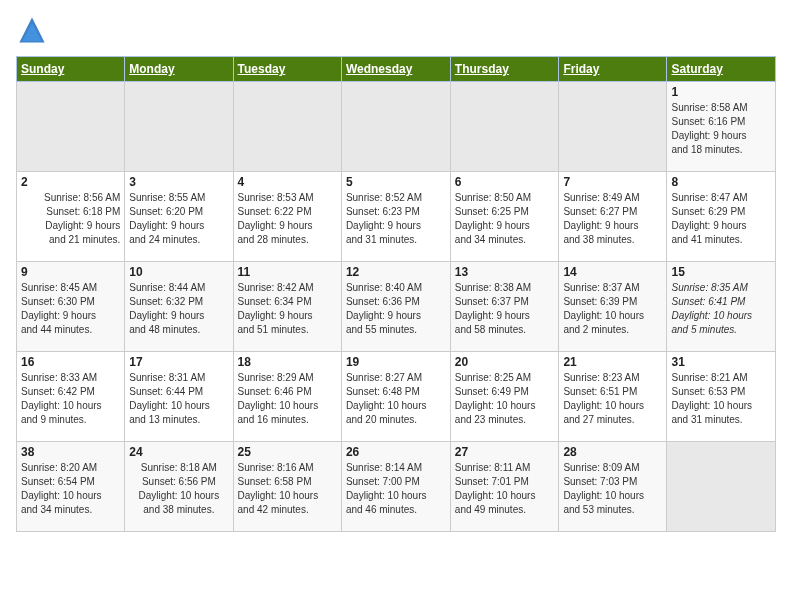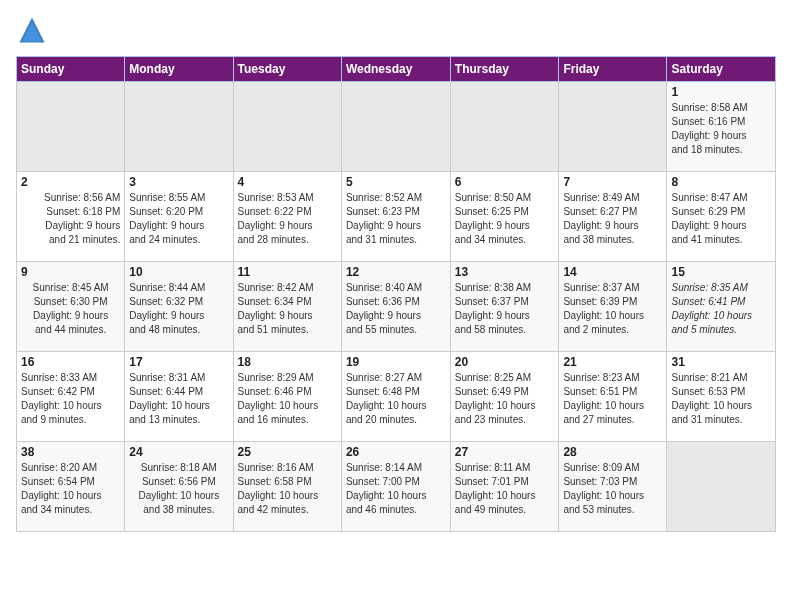--- a/index.html
+++ b/index.html
@@ -43,27 +43,28 @@
     .subtitle {
       font-size: 15px;
       color: #555;
     }
     .calendar {
       width: 100%;
       border-collapse: collapse;
       font-size: 10.5px;
     }
     .calendar thead th {
-      background: #701a75;
+      background: #4d7c0f;
       color: #fff;
       padding: 5px 4px;
       text-align: left;
       font-size: 12px;
       font-weight: bold;
       border: 1px solid #aac4e8;
+      text-decoration: underline;
     }
     .calendar tbody td {
       vertical-align: top;
       border: 1px solid #ccc;
       padding: 3px 4px;
       width: 110px;
       min-height: 80px;
       height: 90px;
       background: #fff;
     }
@@ -186,21 +187,21 @@
           <span class="day-number">8</span>
           <div class="day-info" style="white-space: pre-line;">Sunrise: 8:47 AM
 Sunset: 6:29 PM
 Daylight: 9 hours
 and 41 minutes.</div>
         </td>
       </tr>
       <tr>
         <td>
           <span class="day-number">9</span>
-          <div class="day-info" style="white-space: pre-line; text-align: center;">Sunrise: 8:45 AM
+          <div class="day-info" style="white-space: pre-line;">Sunrise: 8:45 AM
 Sunset: 6:30 PM
 Daylight: 9 hours
 and 44 minutes.</div>
         </td>
         <td>
           <span class="day-number">10</span>
           <div class="day-info" style="white-space: pre-line;">Sunrise: 8:44 AM
 Sunset: 6:32 PM
 Daylight: 9 hours
 and 48 minutes.</div>

